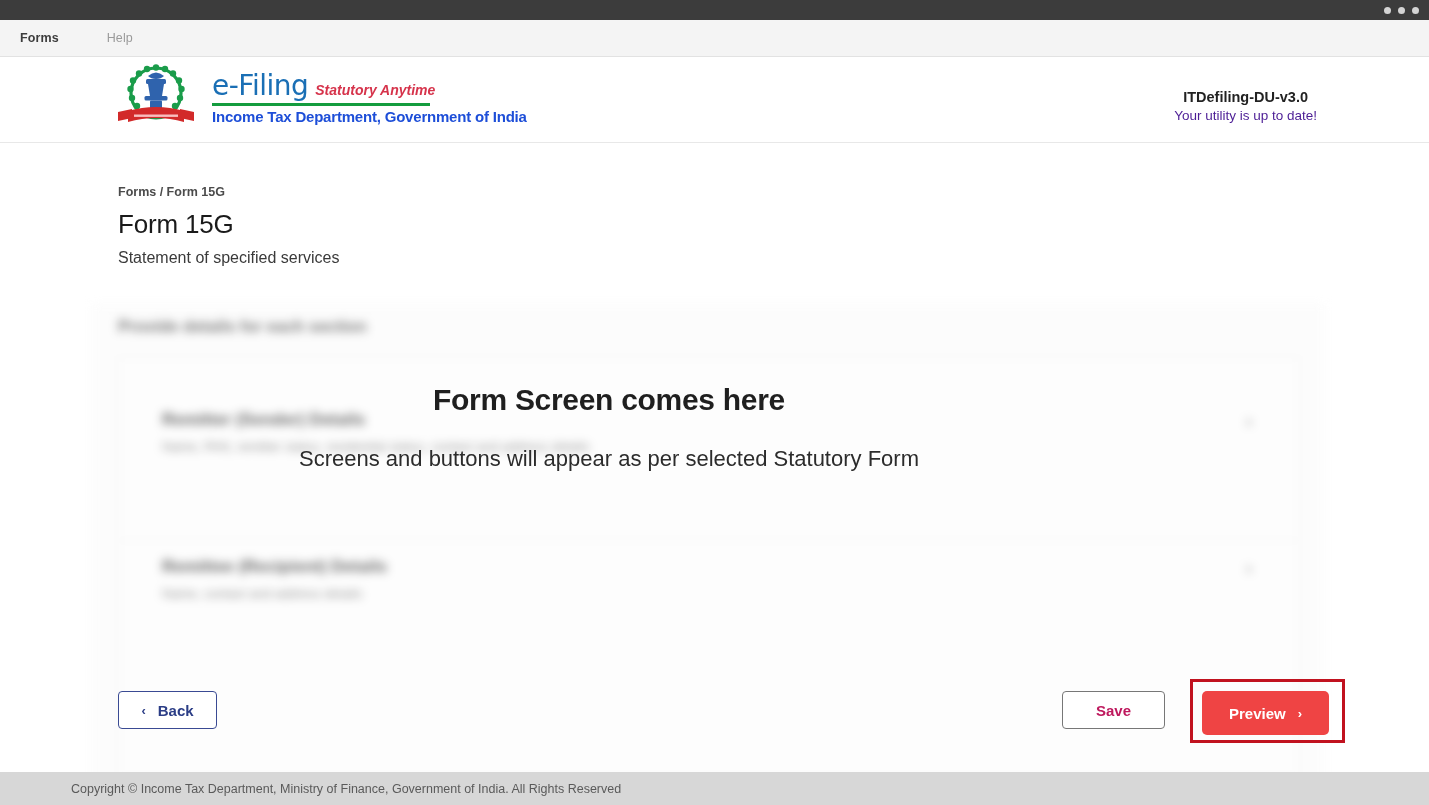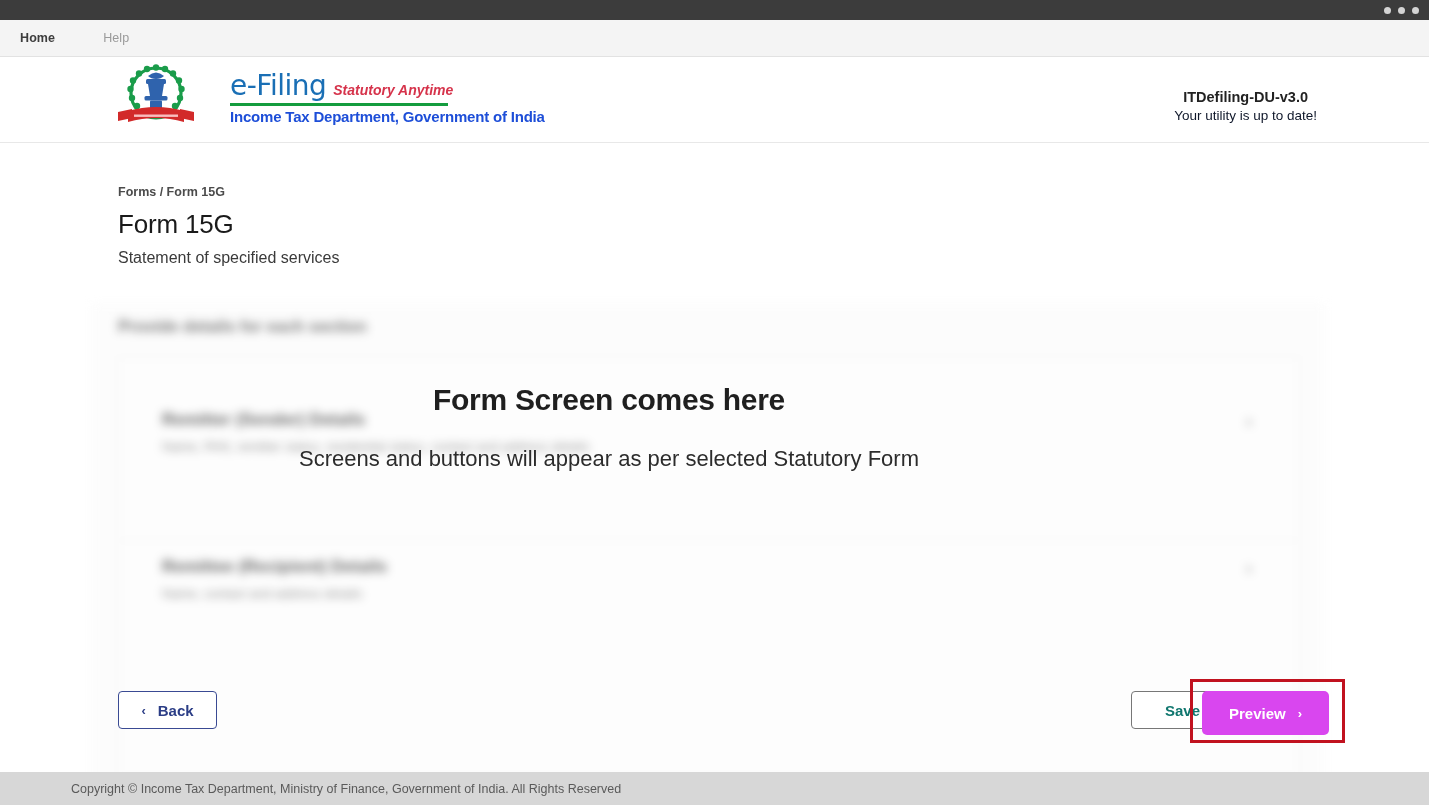--- a/index.html
+++ b/index.html
@@ -53,41 +53,41 @@
     width: 1429px; height: 86px;
     background: #ffffff;
     border-bottom: 1px solid #e8e8e8;
     display: flex; align-items: center;
   }
   .logo-wrap {
     position: absolute; left: 108px; top: 5px;
     display: flex; align-items: center; gap: 8px;
   }
   .emblem { width: 96px; height: 72px; display:block; }
-  .brand-text { padding-bottom: 2px; margin-left: 18px; }
+  .brand-text { padding-bottom: 2px; }
   .brand-line1 { display: flex; align-items: baseline; gap: 7px; }
   .brand-efiling {
     font-size: 28px; color: #1a6fb5; letter-spacing: -0.5px;
     font-family: "DejaVu Sans", sans-serif;
   }
   .brand-tagline {
     font-size: 14px; color: #d6334b; font-style: italic; font-weight: bold;
   }
   .brand-rule {
     height: 3px; background: #149c3e; width: 218px; margin: 1px 0 2px 0;
   }
   .brand-dept {
     font-size: 15px; color: #1d4ed8; font-weight: bold; letter-spacing: -0.2px;
   }
   .version-box {
     position: absolute; right: 112px; top: 32px;
     text-align: center;
   }
   .version-title { font-size: 14.5px; font-weight: bold; color: #222; }
-  .version-sub { font-size: 13.5px; color: #0f172a; margin-top: 3px; }
+  .version-sub { font-size: 13.5px; color: #4c1d95; margin-top: 3px; }
 
   
   .page {
     position: absolute; top: 143px; left: 0;
     width: 1429px; height: 629px;
     background: #ffffff;
     padding-left: 24px;
   }
   .breadcrumb {
     position: absolute; left: 118px; top: 42px;
@@ -167,26 +167,26 @@
     border-radius: 4px; cursor: pointer;
     background: #ffffff;
     white-space: nowrap;
   }
   .btn-back {
     left: 118px; top: 26px; width: 99px; height: 38px;
     border: 1.4px solid #3a4a93; color: #2b3d86;
     gap: 12px;
   }
   .btn-save {
-    left: 1131px; top: 26px; width: 103px; height: 38px;
-    border: 1.3px solid #777777; color: #0f766e;
+    left: 1062px; top: 26px; width: 103px; height: 38px;
+    border: 1.3px solid #777777; color: #be185d;
   }
   .btn-preview {
     left: 1202px; top: 26px; width: 127px; height: 44px;
-    background: #d946ef; color: #ffffff; border: none;
+    background: #ef4444; color: #ffffff; border: none;
     gap: 12px; border-radius: 5px;
   }
   .chev { font-size: 13px; font-weight: bold; line-height: 1; }
   .highlight-box {
     position: absolute;
     left: 1190px; top: 14px; width: 155px; height: 64px;
     border: 3px solid #c1121f;
     background: transparent;
   }
 
@@ -209,21 +209,21 @@
 
   <div class="titlebar">
     <div class="win-dots">
       <span class="win-dot"></span>
       <span class="win-dot"></span>
       <span class="win-dot"></span>
     </div>
   </div>
 
   <div class="menubar">
-    <div class="menu-item">Home</div>
+    <div class="menu-item">Forms</div>
     <div class="menu-item dim">Help</div>
   </div>
 
   <div class="brandbar">
     <div class="logo-wrap">
       <svg class="emblem" viewBox="0 0 96 72">
         <g fill="none" stroke="#1a9c4a" stroke-width="3.2">
           <circle cx="48" cy="31" r="25"></circle>
         </g>
         <g fill="#1a9c4a">

